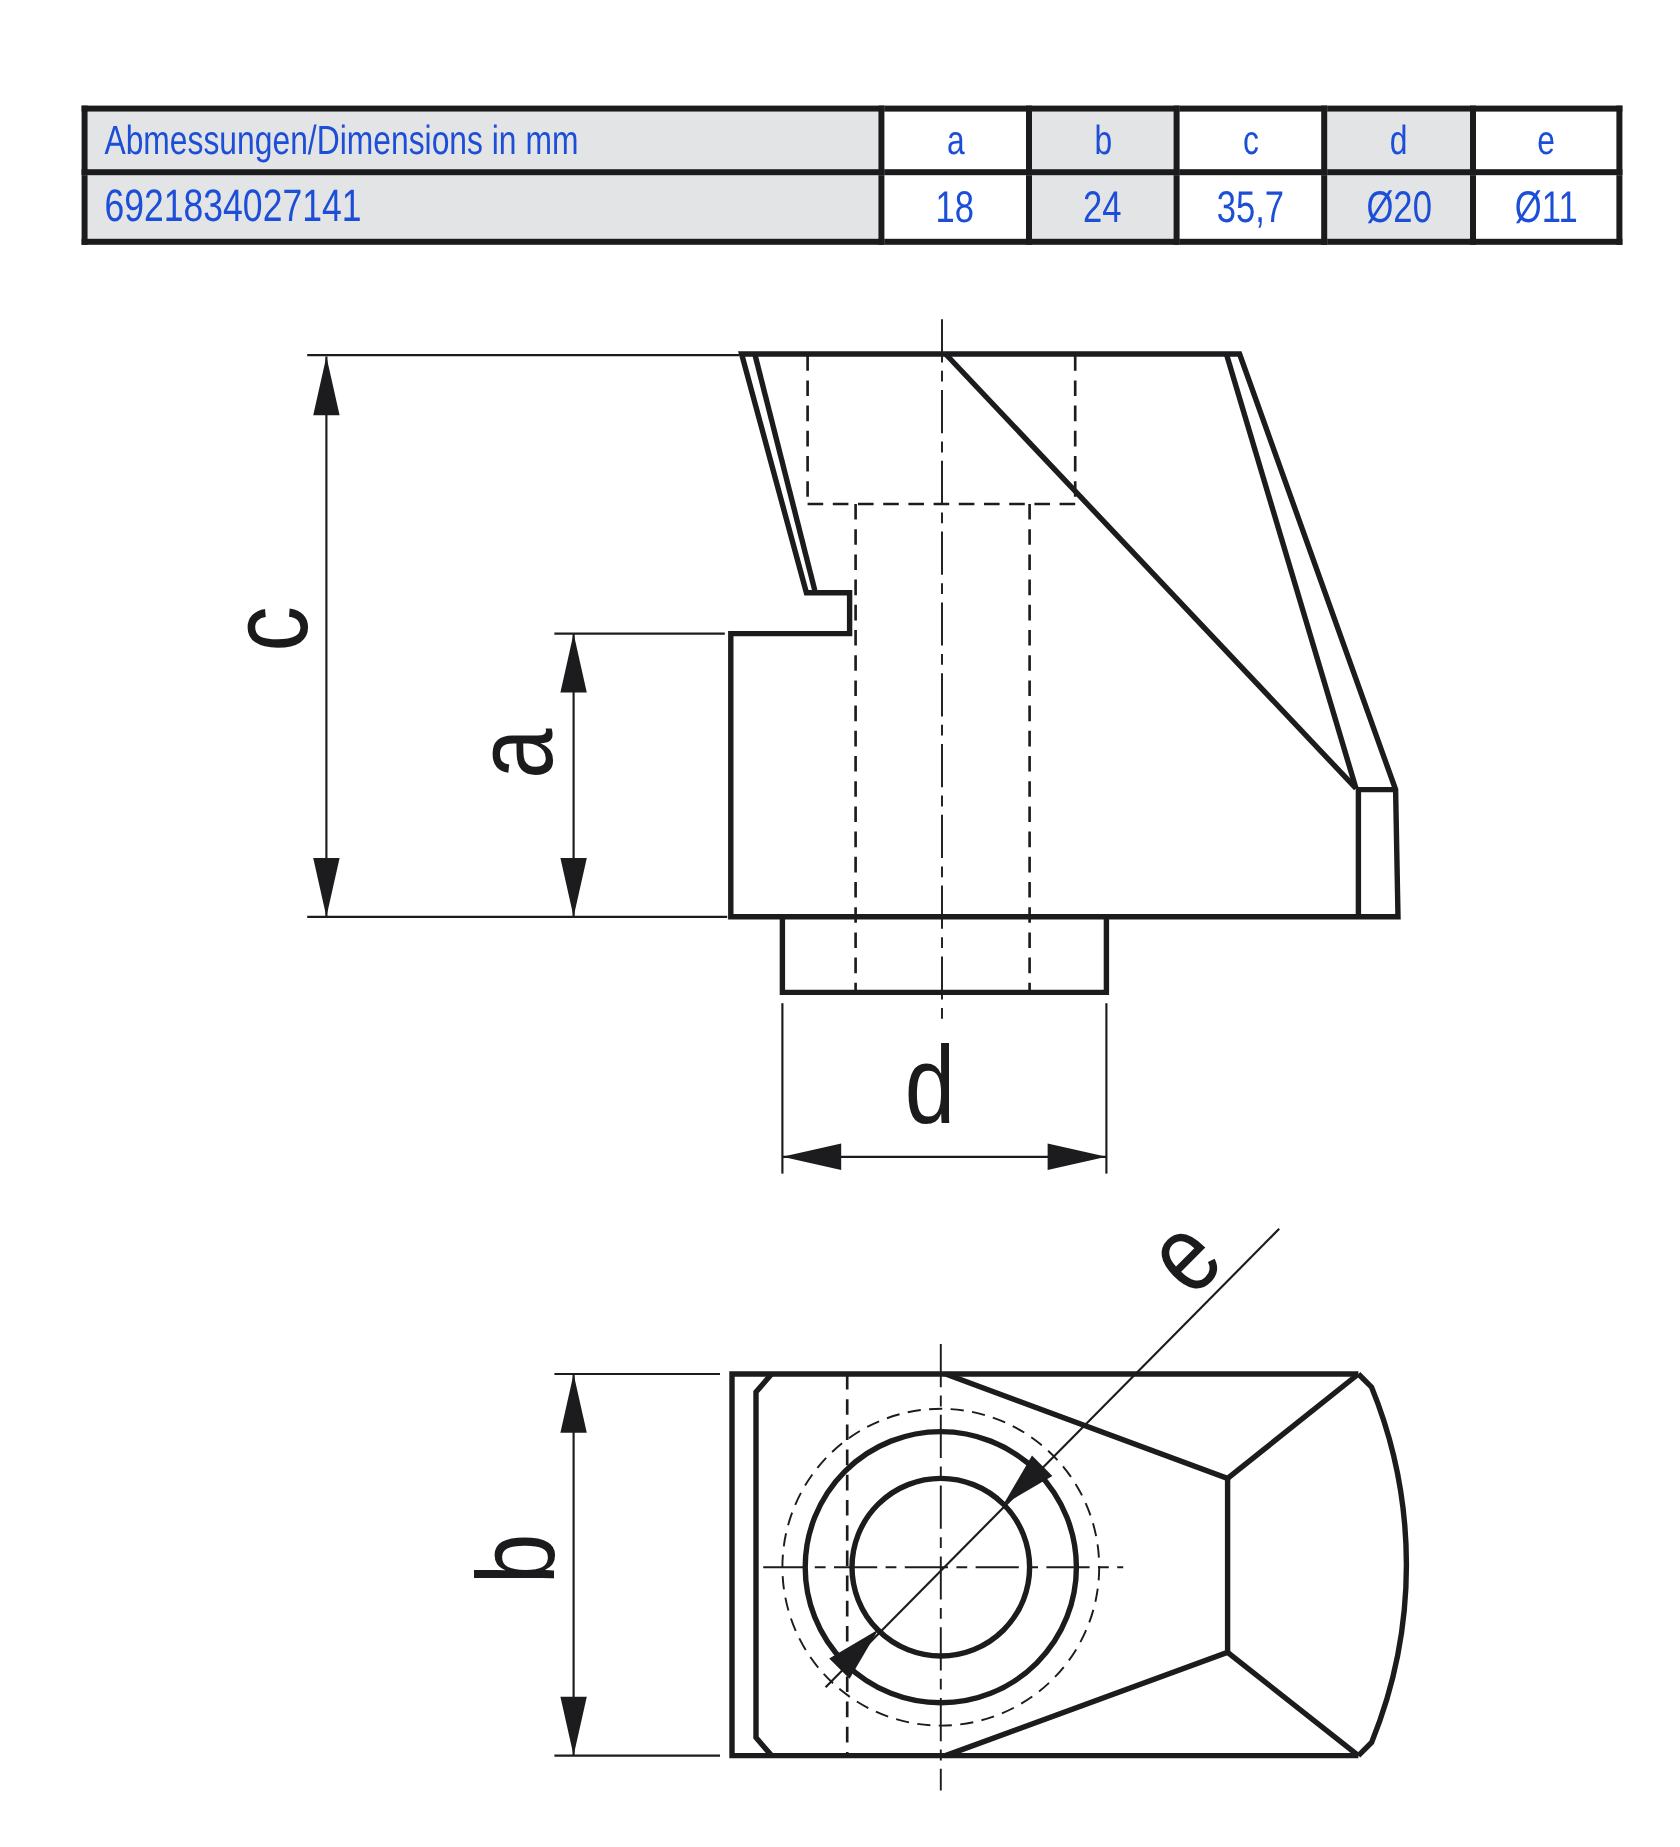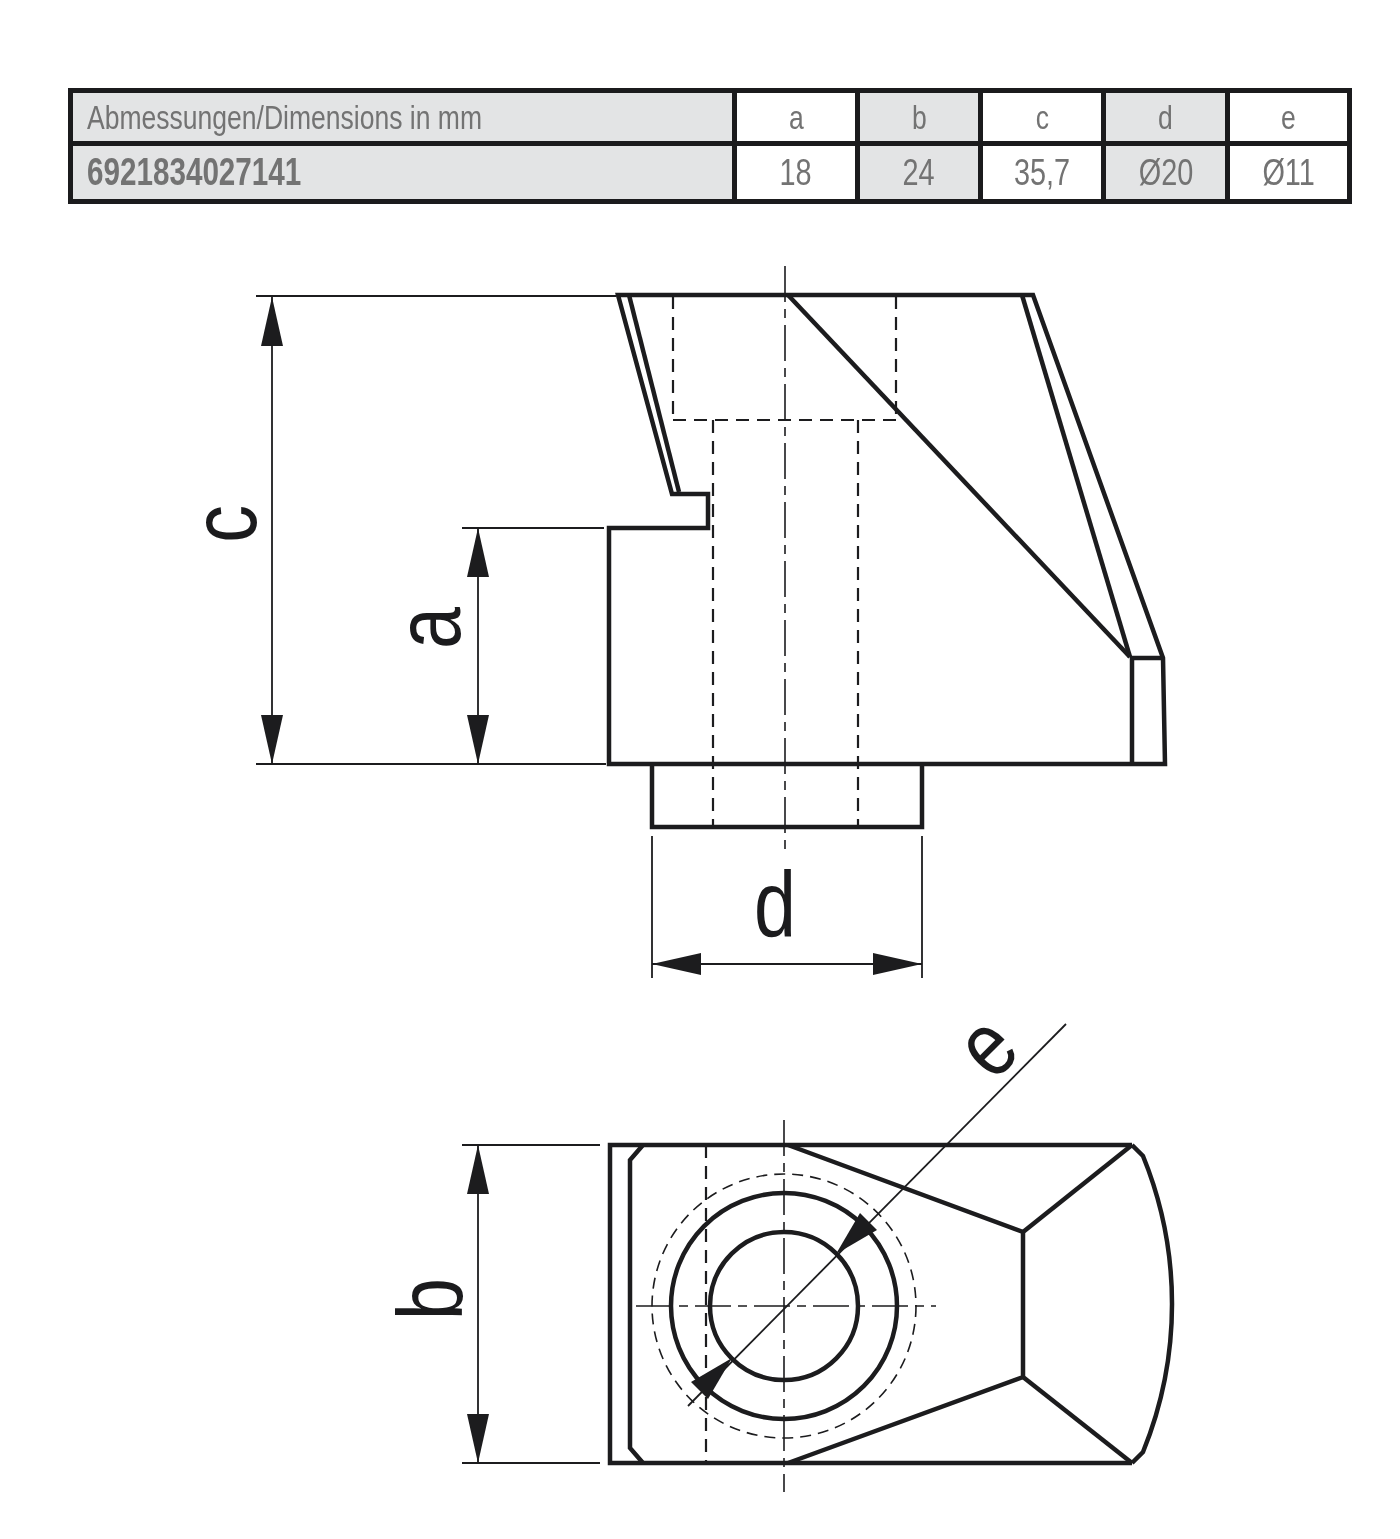--- a/index.html
+++ b/index.html
@@ -1,21 +1,21 @@
 <!DOCTYPE html>
 <html><head>
 <meta charset="utf-8">
 <style>
   html,body{margin:0;padding:0;background:#ffffff;}
   .stage{
     position:relative;
     width:1400px;height:1539px;
     background:#ffffff;
     font-family:"Liberation Sans", sans-serif;
-    color:#737373;
+    color:#1d4ed8;
     overflow:hidden;
   }
   
   table.dims{
     position:absolute;left:68px;top:88px;
     width:1284px;height:116px;
     border-collapse:collapse;
     table-layout:fixed;
   }
   table.dims td{
@@ -34,21 +34,21 @@
     text-align:left;
   }
   table.dims .cond{
     display:inline-block;
     transform:scaleX(0.78);
     transform-origin:center center;
   }
   table.dims td.name .cond{transform-origin:left center;margin-left:14px;}
   table.dims tr.hdr td{font-size:34px;}
   table.dims tr.val td{font-size:37px;}
-  td.partno{font-weight:bold;font-size:38px !important;}
+  td.partno{font-weight:normal;font-size:38px !important;}
   
   svg.drawing{position:absolute;left:0;top:0;}
   .ln-bold{stroke:#1c1c1e;stroke-width:4.5;fill:none;stroke-linejoin:miter;stroke-linecap:butt;}
   .ln-thin{stroke:#1c1c1e;stroke-width:1.8;fill:none;}
   .ln-hidden{stroke:#1c1c1e;stroke-width:2.2;fill:none;stroke-dasharray:13 8;}
   .ln-center{stroke:#1c1c1e;stroke-width:1.6;fill:none;stroke-dasharray:36 7 9 7;}
   .ln-dashcircle{stroke:#1c1c1e;stroke-width:1.6;fill:none;stroke-dasharray:11 7;}
   .arrow{fill:#1c1c1e;stroke:none;}
   .dim-letter{
     font-family:"Liberation Sans", sans-serif;

